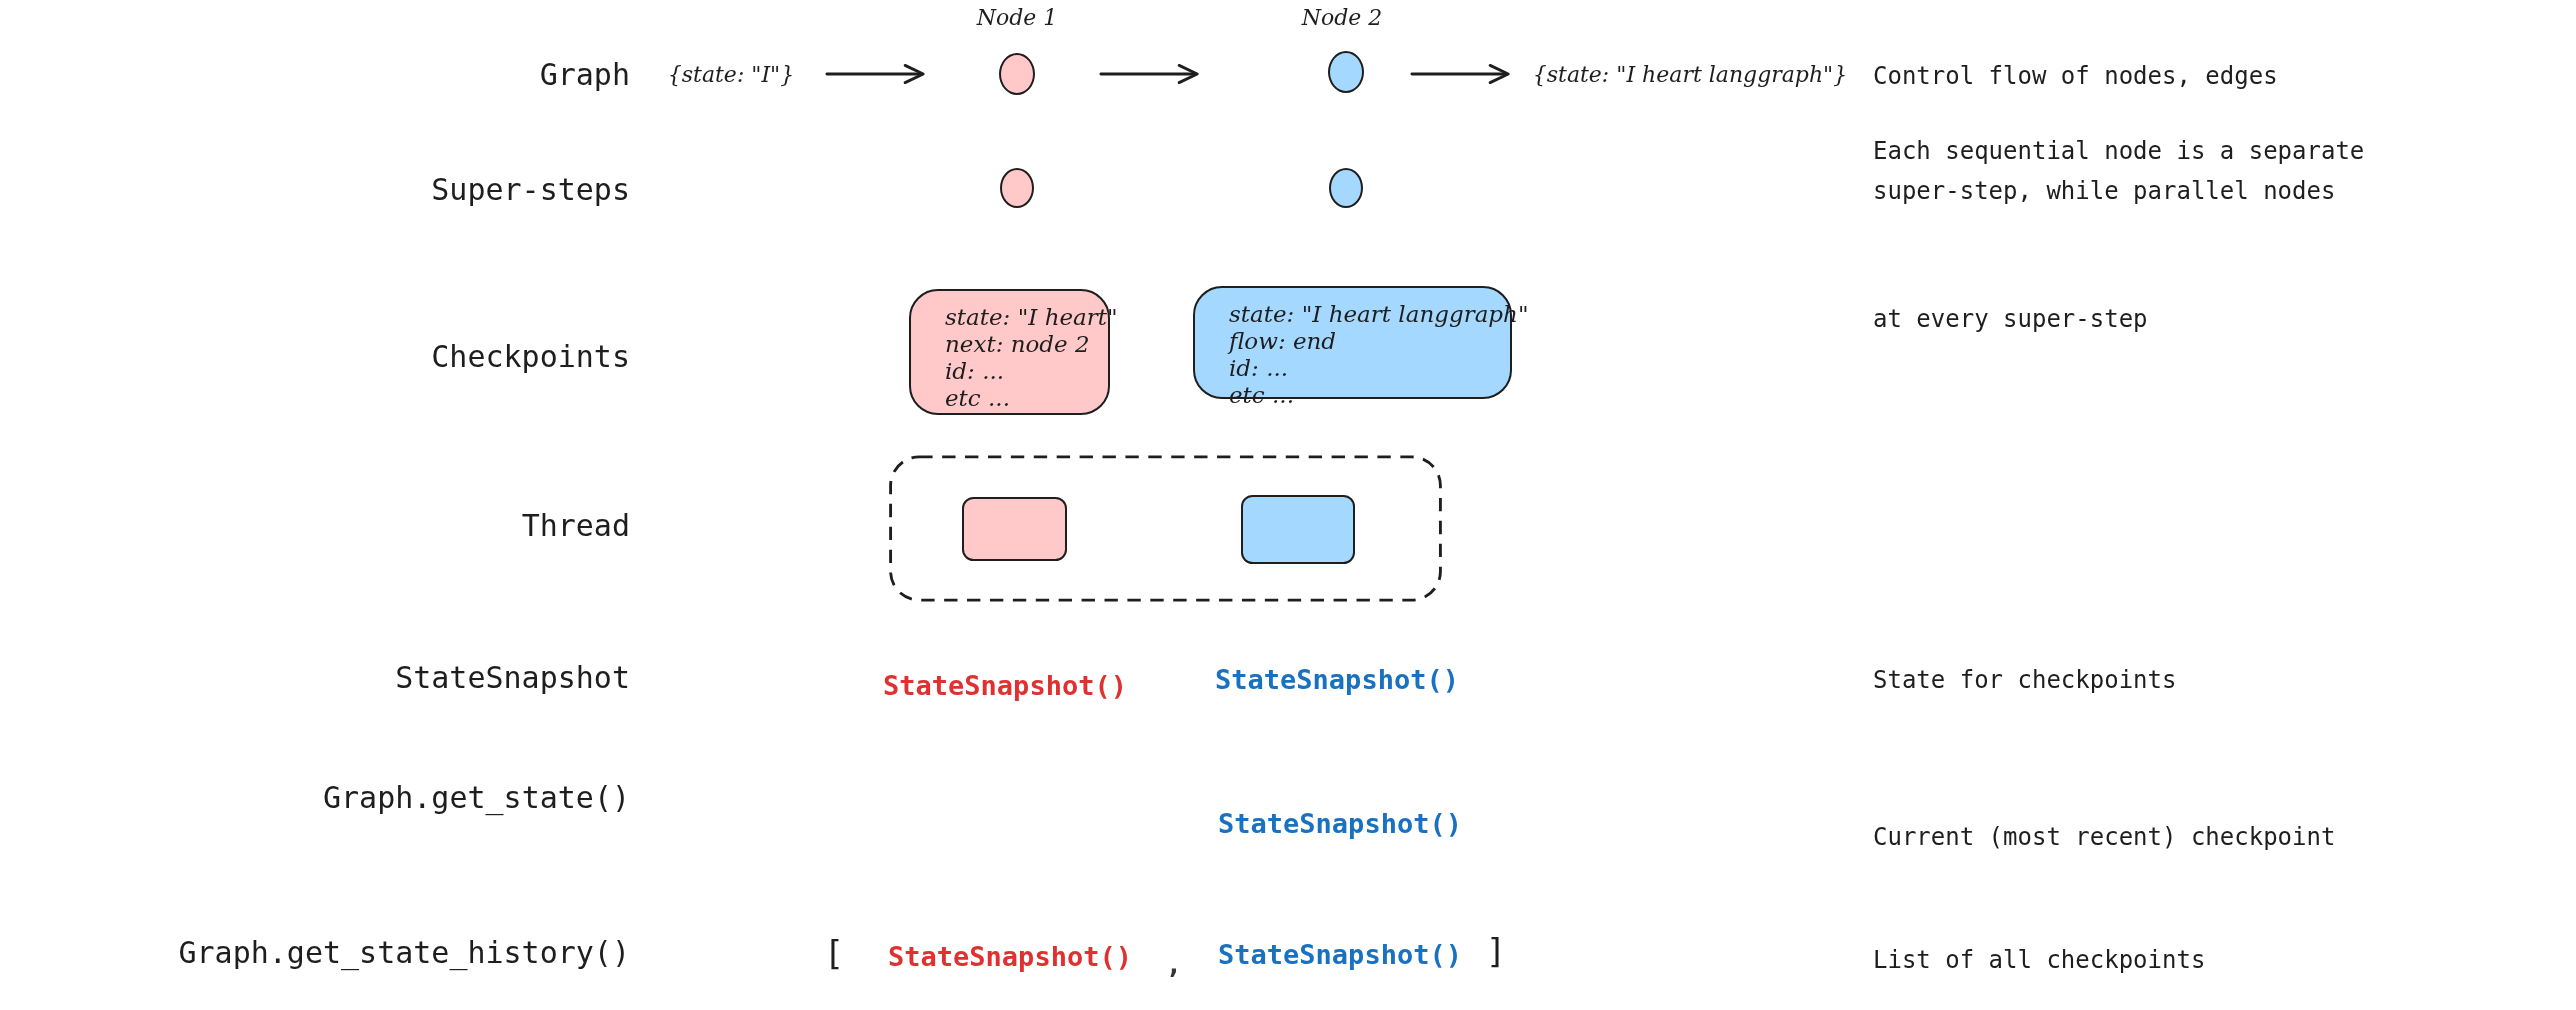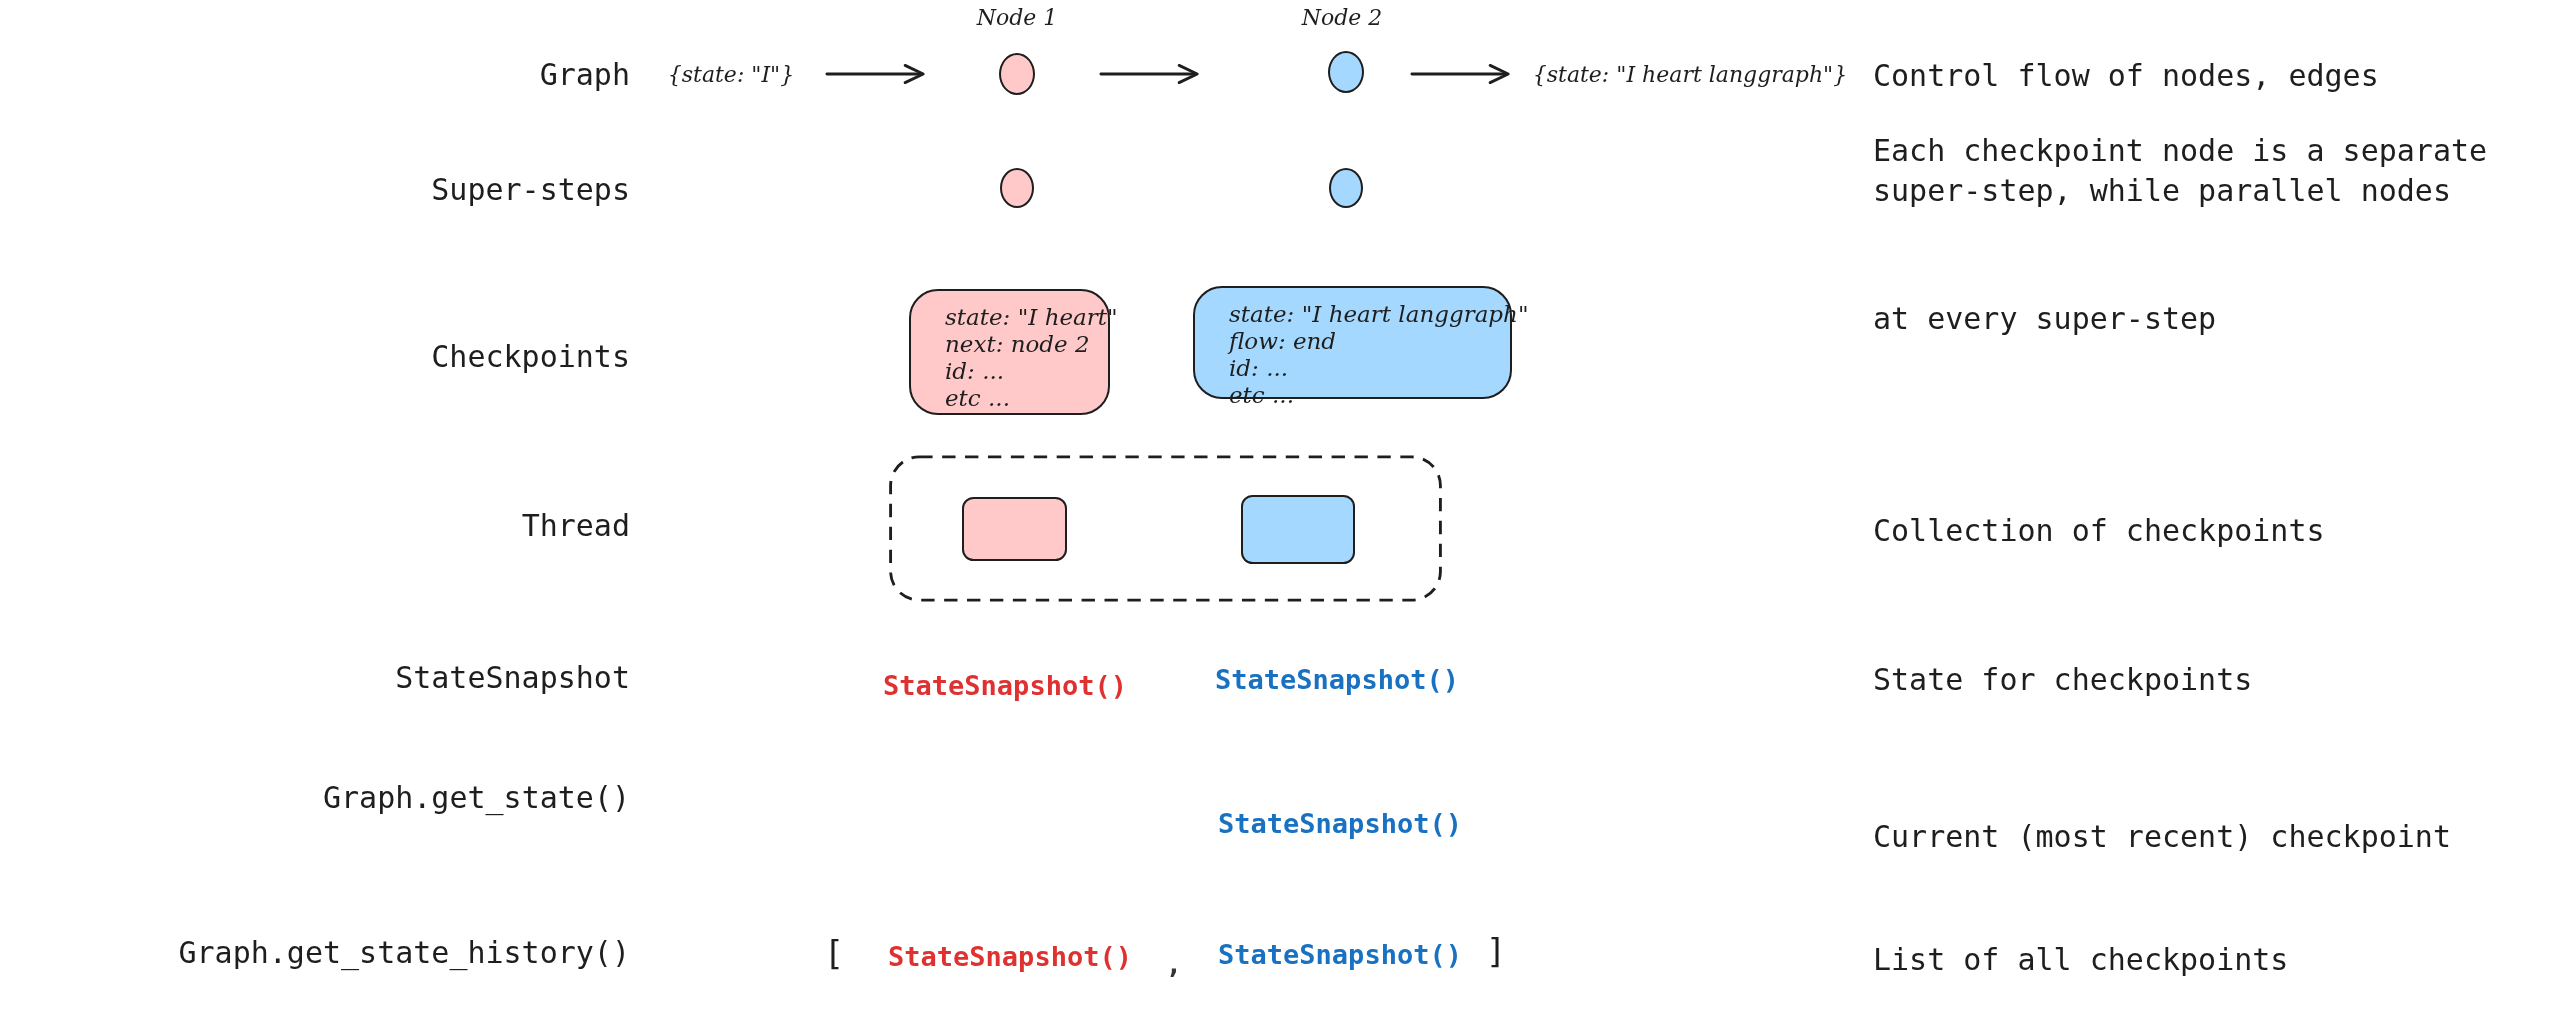--- a/index.html
+++ b/index.html
@@ -13,21 +13,21 @@
   }
   .abs{position:absolute;}
   .row-label{
     position:absolute;
     right:1946px;              
     font-size:30px;font-weight:500;white-space:nowrap;
     transform:translateY(-50%);
   }
   .desc{
     position:absolute;left:1873px;
-    font-size:30px;font-weight:500;line-height:40px;white-space:nowrap;
+    font-size:24px;font-weight:500;line-height:40px;white-space:nowrap;
   }
   .hand{
     font-family:"DejaVu Serif", serif;
     font-style:italic;
     color:#1e1e1e;
   }
   .state-annot{
     position:absolute;font-size:22px;white-space:nowrap;
     transform:translate(-50%,-50%);
   }
@@ -100,21 +100,21 @@
   <div class="state-annot hand" style="left:1690px;top:74px;">{state: "I heart langgraph"}</div>
 
   <div class="desc" style="top:56px;">Control flow of nodes, edges</div>
 
   <div class="row-label" style="top:189px;">Super-steps</div>
 
   <div class="node-circle pink-fill" style="left:1017px;top:188px;width:34px;height:40px;"></div>
   <div class="node-circle blue-fill" style="left:1346px;top:188px;width:34px;height:40px;"></div>
 
   <div class="desc" style="top:131px;">
-    <div>Each checkpoint node is a separate</div>
+    <div>Each sequential node is a separate</div>
     <div>super-step, while parallel nodes</div>
   </div>
 
   <div class="row-label" style="top:356px;">Checkpoints</div>
 
   <div class="chk-box pink-fill hand" style="left:909px;top:289px;width:201px;height:126px;">
     <div>state: "I heart"</div>
     <div>next: node 2</div>
     <div>id: ...</div>
     <div>etc ...</div>
@@ -133,21 +133,20 @@
 
   <div class="row-label" style="top:525px;">Thread</div>
 
   <svg class="abs" style="left:888px;top:455px;" width="555" height="147" viewBox="0 0 580 154">
     <rect x="2" y="2" width="576" height="150" rx="30" ry="30" fill="none" stroke="#1e1e1e" stroke-width="3" stroke-dasharray="14 10"></rect>
   </svg>
 
   <div class="thread-rect pink-fill" style="left:962px;top:497px;width:105px;height:64px;"></div>
   <div class="thread-rect blue-fill" style="left:1241px;top:495px;width:114px;height:69px;"></div>
 
-  <div class="desc" style="top:511px;">Collection of checkpoints</div>
 
   <div class="row-label" style="top:677px;margin-left:44px;">StateSnapshot</div>
 
   <div class="snapshot snap-red" style="left:1005px;top:685px;">StateSnapshot()</div>
   <div class="snapshot snap-blue" style="left:1337px;top:679px;">StateSnapshot()</div>
 
   <div class="desc" style="top:660px;">State for checkpoints</div>
 
   <div class="row-label" style="top:797px;">Graph.get_state()</div>
 

